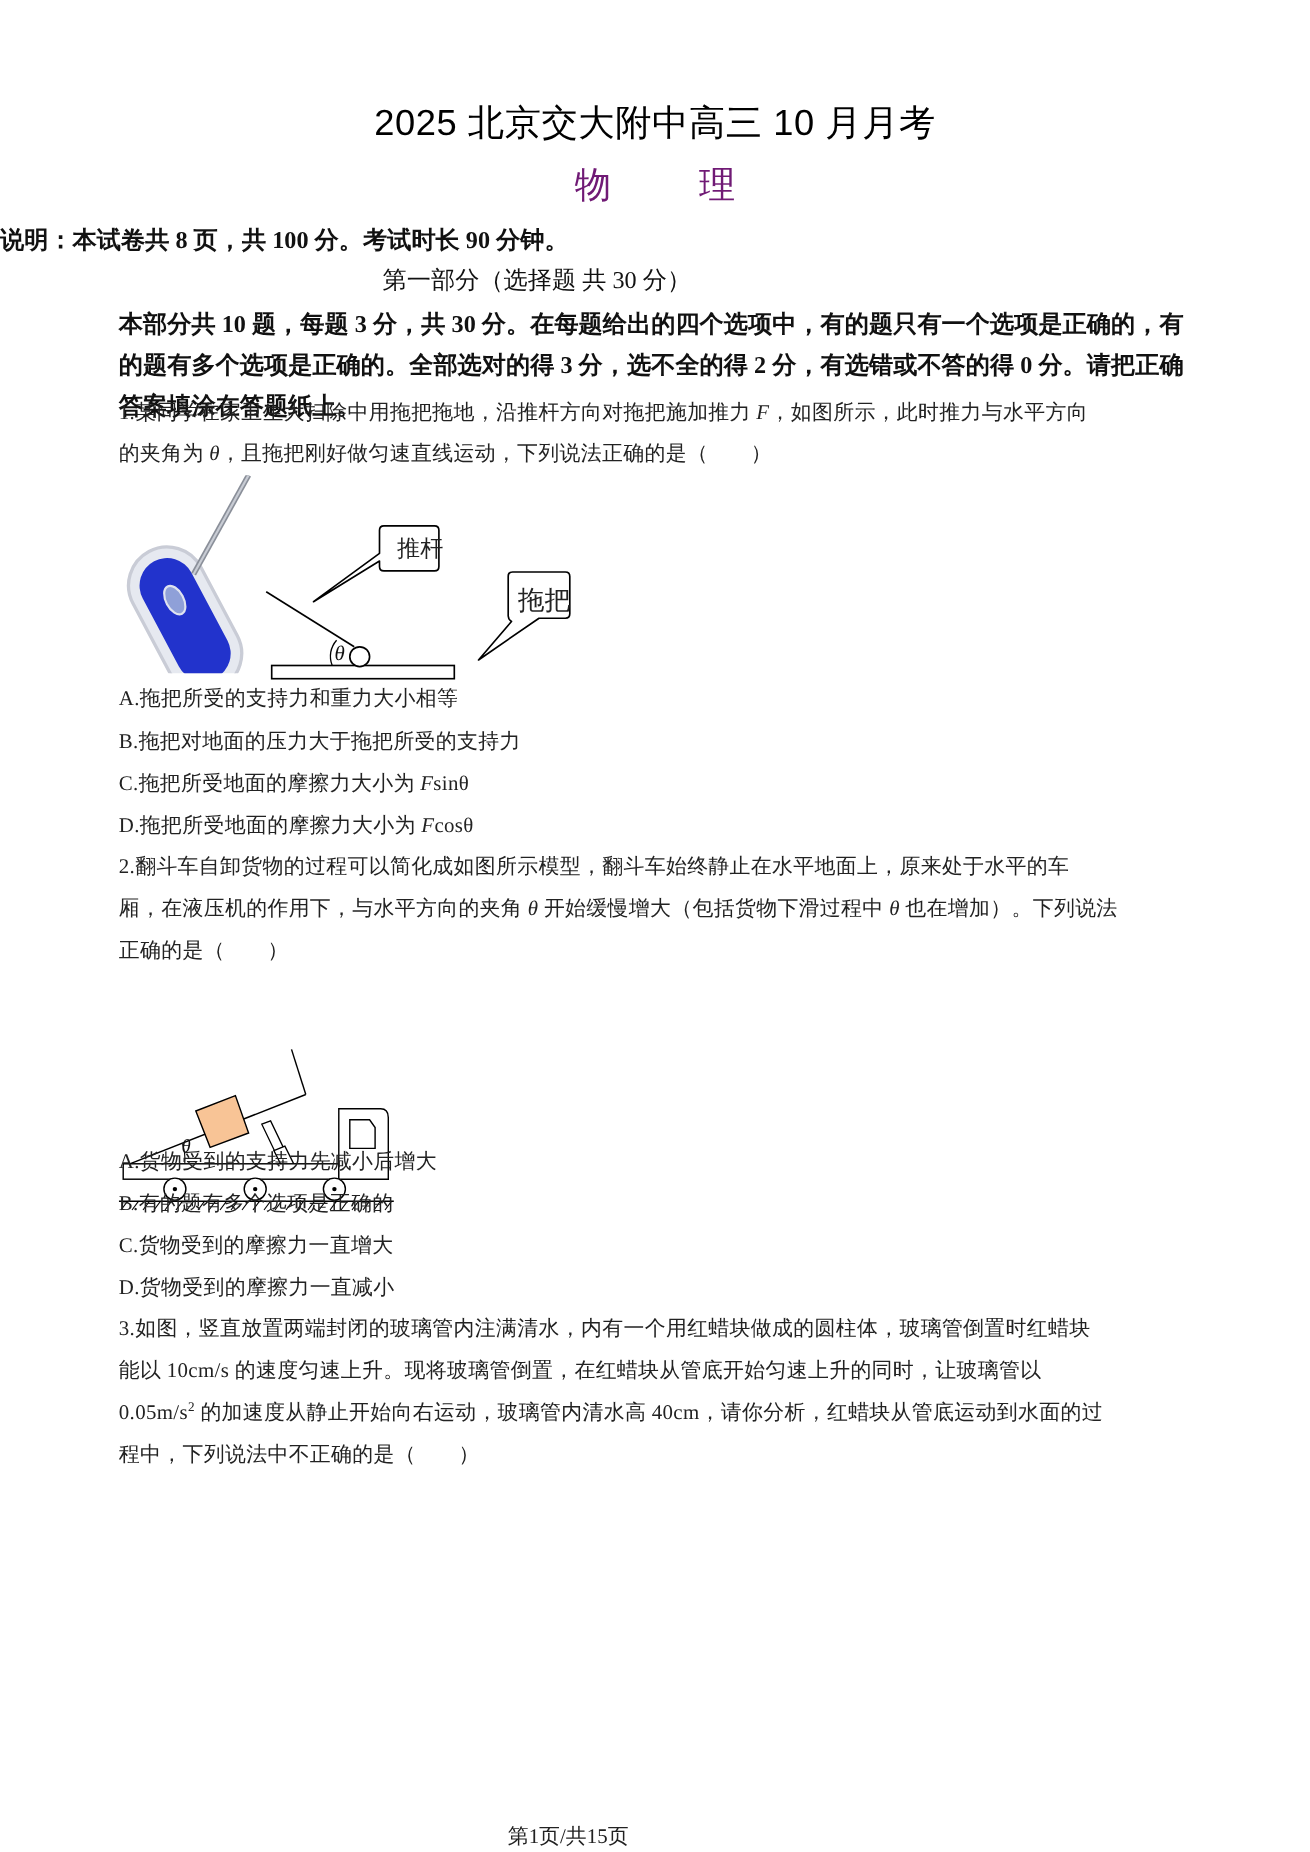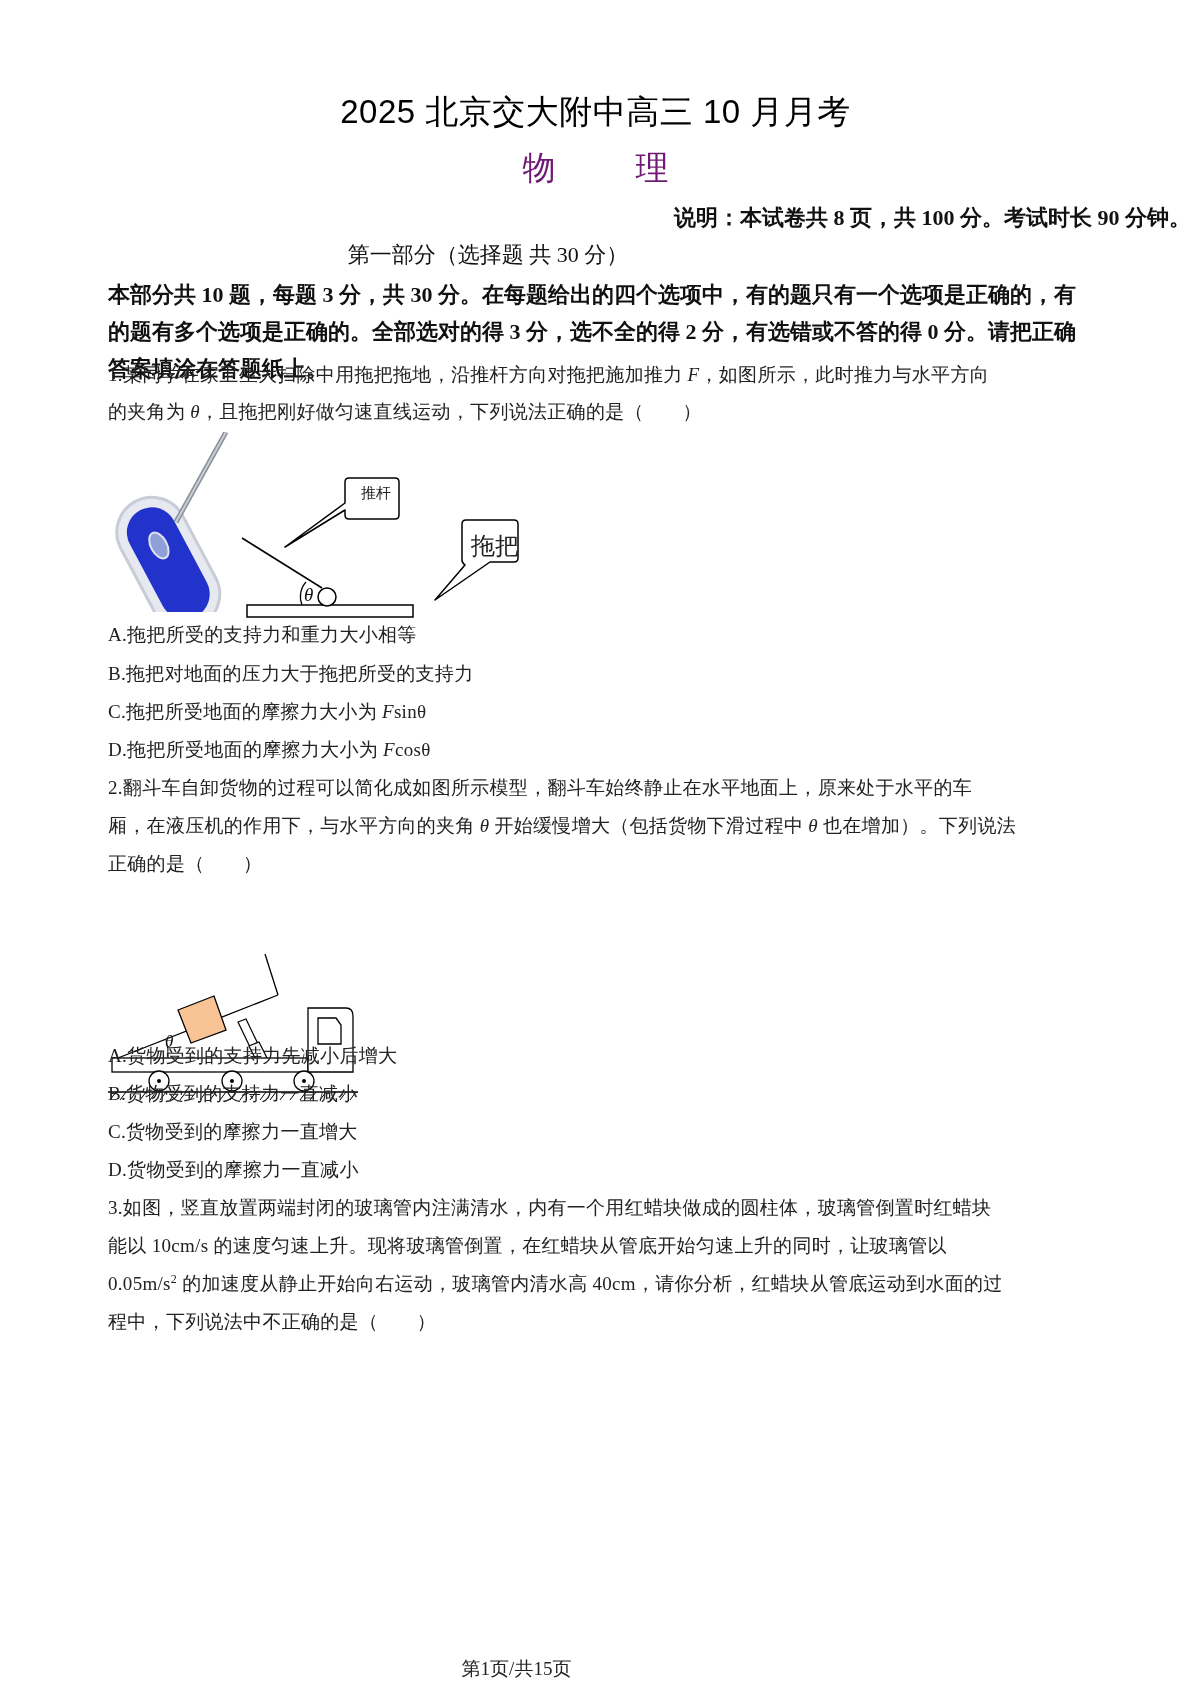--- a/index.html
+++ b/index.html
@@ -11,21 +11,21 @@
       font-family: "Liberation Sans", "DejaVu Sans", sans-serif; font-size: 33px; color: #000;
       letter-spacing: 0.5px;
     }
     .subject {
       position: absolute; left: 0; width: 1191px; top: 146px; text-align: center;
       font-family: "Liberation Sans", "DejaVu Sans", sans-serif; font-size: 33px; color: #701a75;
     }
     .subject span { display: inline-block; }
     .subject .gap { width: 80px; }
     .note {
-      position: absolute; left: 0; width: 1191px; top: 203px; text-align: right;
+      position: absolute; left: 0; width: 1191px; top: 203px; text-align: left;
       font-family: "Liberation Serif", "DejaVu Serif", serif; font-size: 22px; font-weight: bold;
     }
     .part {
       position: absolute; left: 0; width: 976px; top: 240px; text-align: center;
       font-family: "Liberation Serif", "DejaVu Serif", serif; font-size: 22px; font-weight: normal;
     }
     .instr {
       position: absolute; left: 108px; width: 985px; top: 276px;
       font-family: "Liberation Serif", "DejaVu Serif", serif; font-size: 22px; font-weight: bold;
       line-height: 37px;
@@ -78,21 +78,21 @@
   <line x1="2" y1="68" x2="82" y2="118" stroke="#000" stroke-width="1.5"></line>
 
   <circle cx="87" cy="127" r="9" fill="#fff" stroke="#000" stroke-width="1.5"></circle>
 
   <path d="M 62 135 A 22 22 0 0 1 66 112" fill="none" stroke="#000" stroke-width="1.2"></path>
 
   <path d="M 105 12 Q 105 8 109 8 L 155 8 Q 159 8 159 12 L 159 45 Q 159 49 155 49 L 109 49 Q 105 49 105 45 L 105 40 L 45 77 L 105 33 Z" fill="#fff" stroke="#000" stroke-width="1.5" stroke-linejoin="round"></path>
 
   <path d="M 222 54 Q 222 50 226 50 L 274 50 Q 278 50 278 54 L 278 88 Q 278 92 274 92 L 250 92 L 195 130 L 225 95 Q 222 93 222 90 Z" fill="#fff" stroke="#000" stroke-width="1.5" stroke-linejoin="round"></path>
 </svg>
-<div class="sans" style="position:absolute; left:361px; top:484px; font-size:15px; color:#222;">推杆</div>
+<div class="sans" style="position:absolute; left:361px; top:484px; font-size:21px; color:#222;">推杆</div>
 <div class="sans" style="position:absolute; left:471px; top:530px; font-size:24px; color:#222;">拖把</div>
 <div class="serif it" style="position:absolute; left:304px; top:584px; font-size:19px;">θ</div>
 
 <div class="line" style="top:622px;">
   <span>A.</span><span>拖把所受的支持力和重力大小相等</span>
 </div>
 <div class="line" style="top:661px;">
   <span>B.</span><span>拖把对地面的压力大于拖把所受的支持力</span>
 </div>
 <div class="line" style="top:699px;">
@@ -164,21 +164,21 @@
       <line x1="232" y1="150" x2="238" y2="142"></line>
     <line x1="242" y1="150" x2="248" y2="142"></line>
   </g>
 </svg>
 <div class="serif it" style="position:absolute; left:165px; top:1032px; font-size:17px;">θ</div>
 
 <div class="line" style="top:1043px;">
   <span>A.</span><span>货物受到的支持力先减小后增大</span>
 </div>
 <div class="line" style="top:1081px;">
-  <span>B.</span><span>货物受到的支持力一直减小</span>
+  <span>B.</span><span>有的题有多个选项是正确的</span>
 </div>
 <div class="line" style="top:1119px;">
   <span>C.</span><span>货物受到的摩擦力一直增大</span>
 </div>
 <div class="line" style="top:1157px;">
   <span>D.</span><span>货物受到的摩擦力一直减小</span>
 </div>
 
 <div class="line" style="top:1195px;">
   <span>3.</span><span>如图，竖直放置两端封闭的玻璃管内注满清水，内有一个用红蜡块做成的圆柱体，玻璃管倒置时红蜡块</span>

